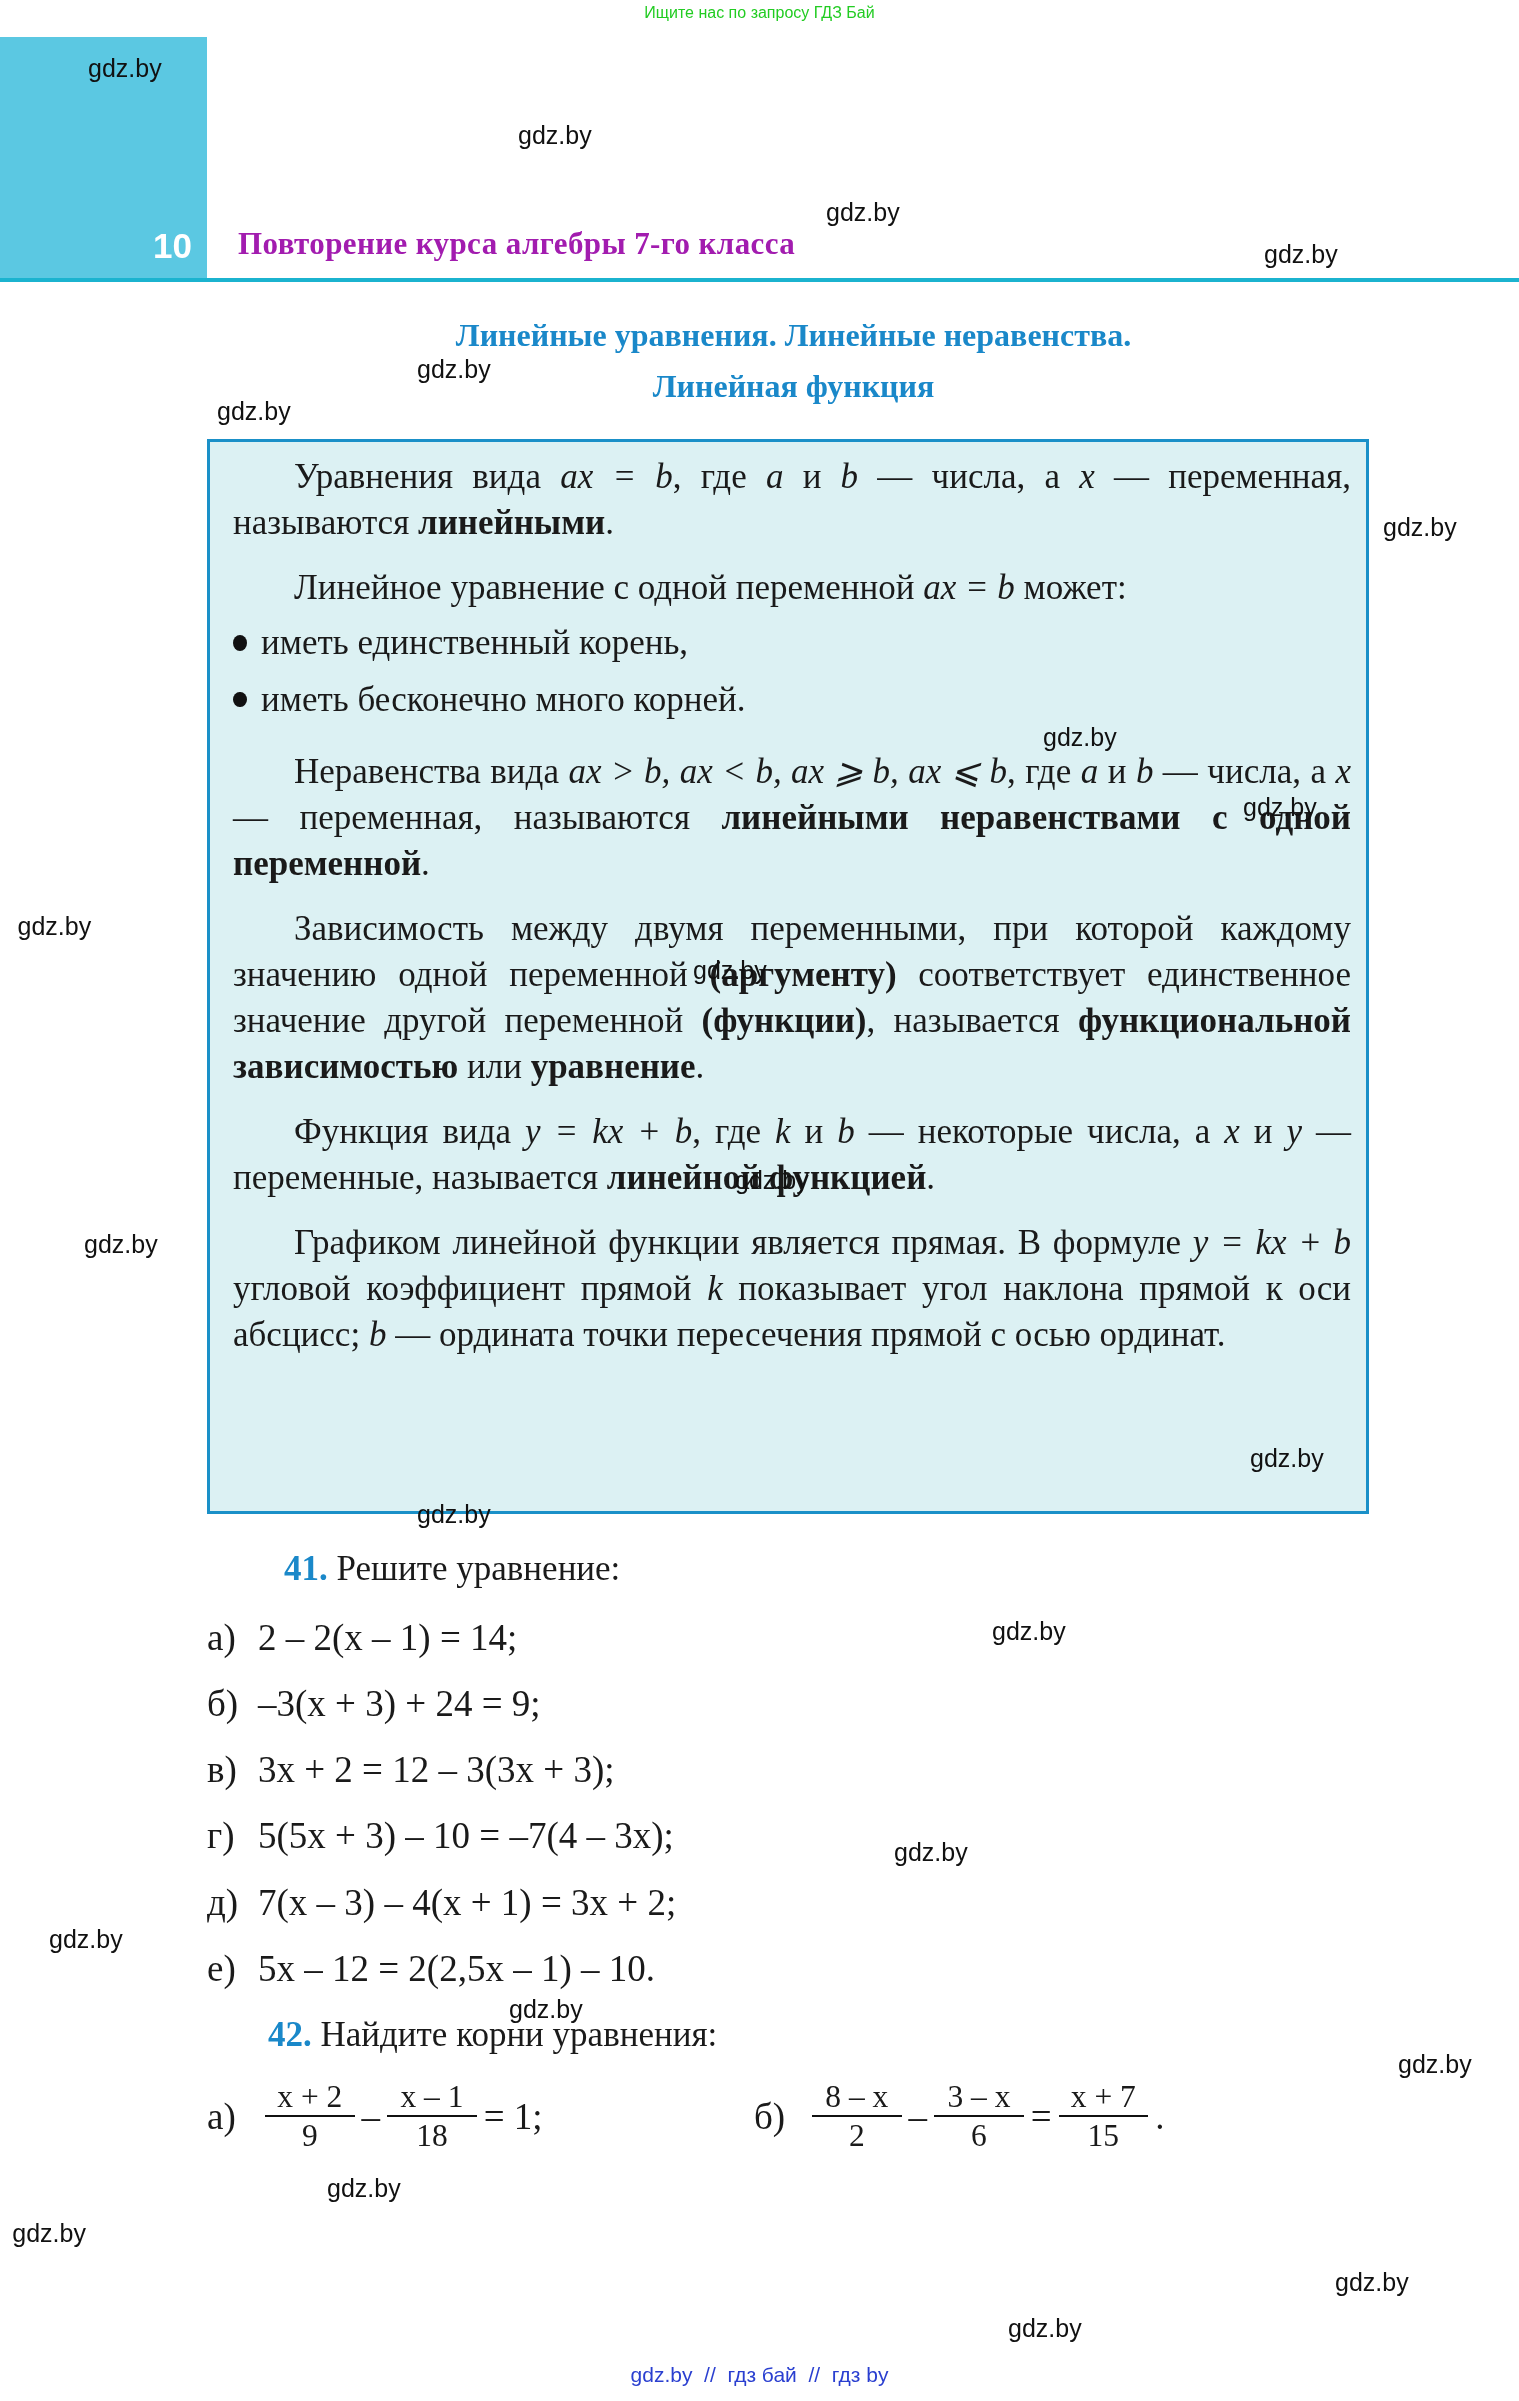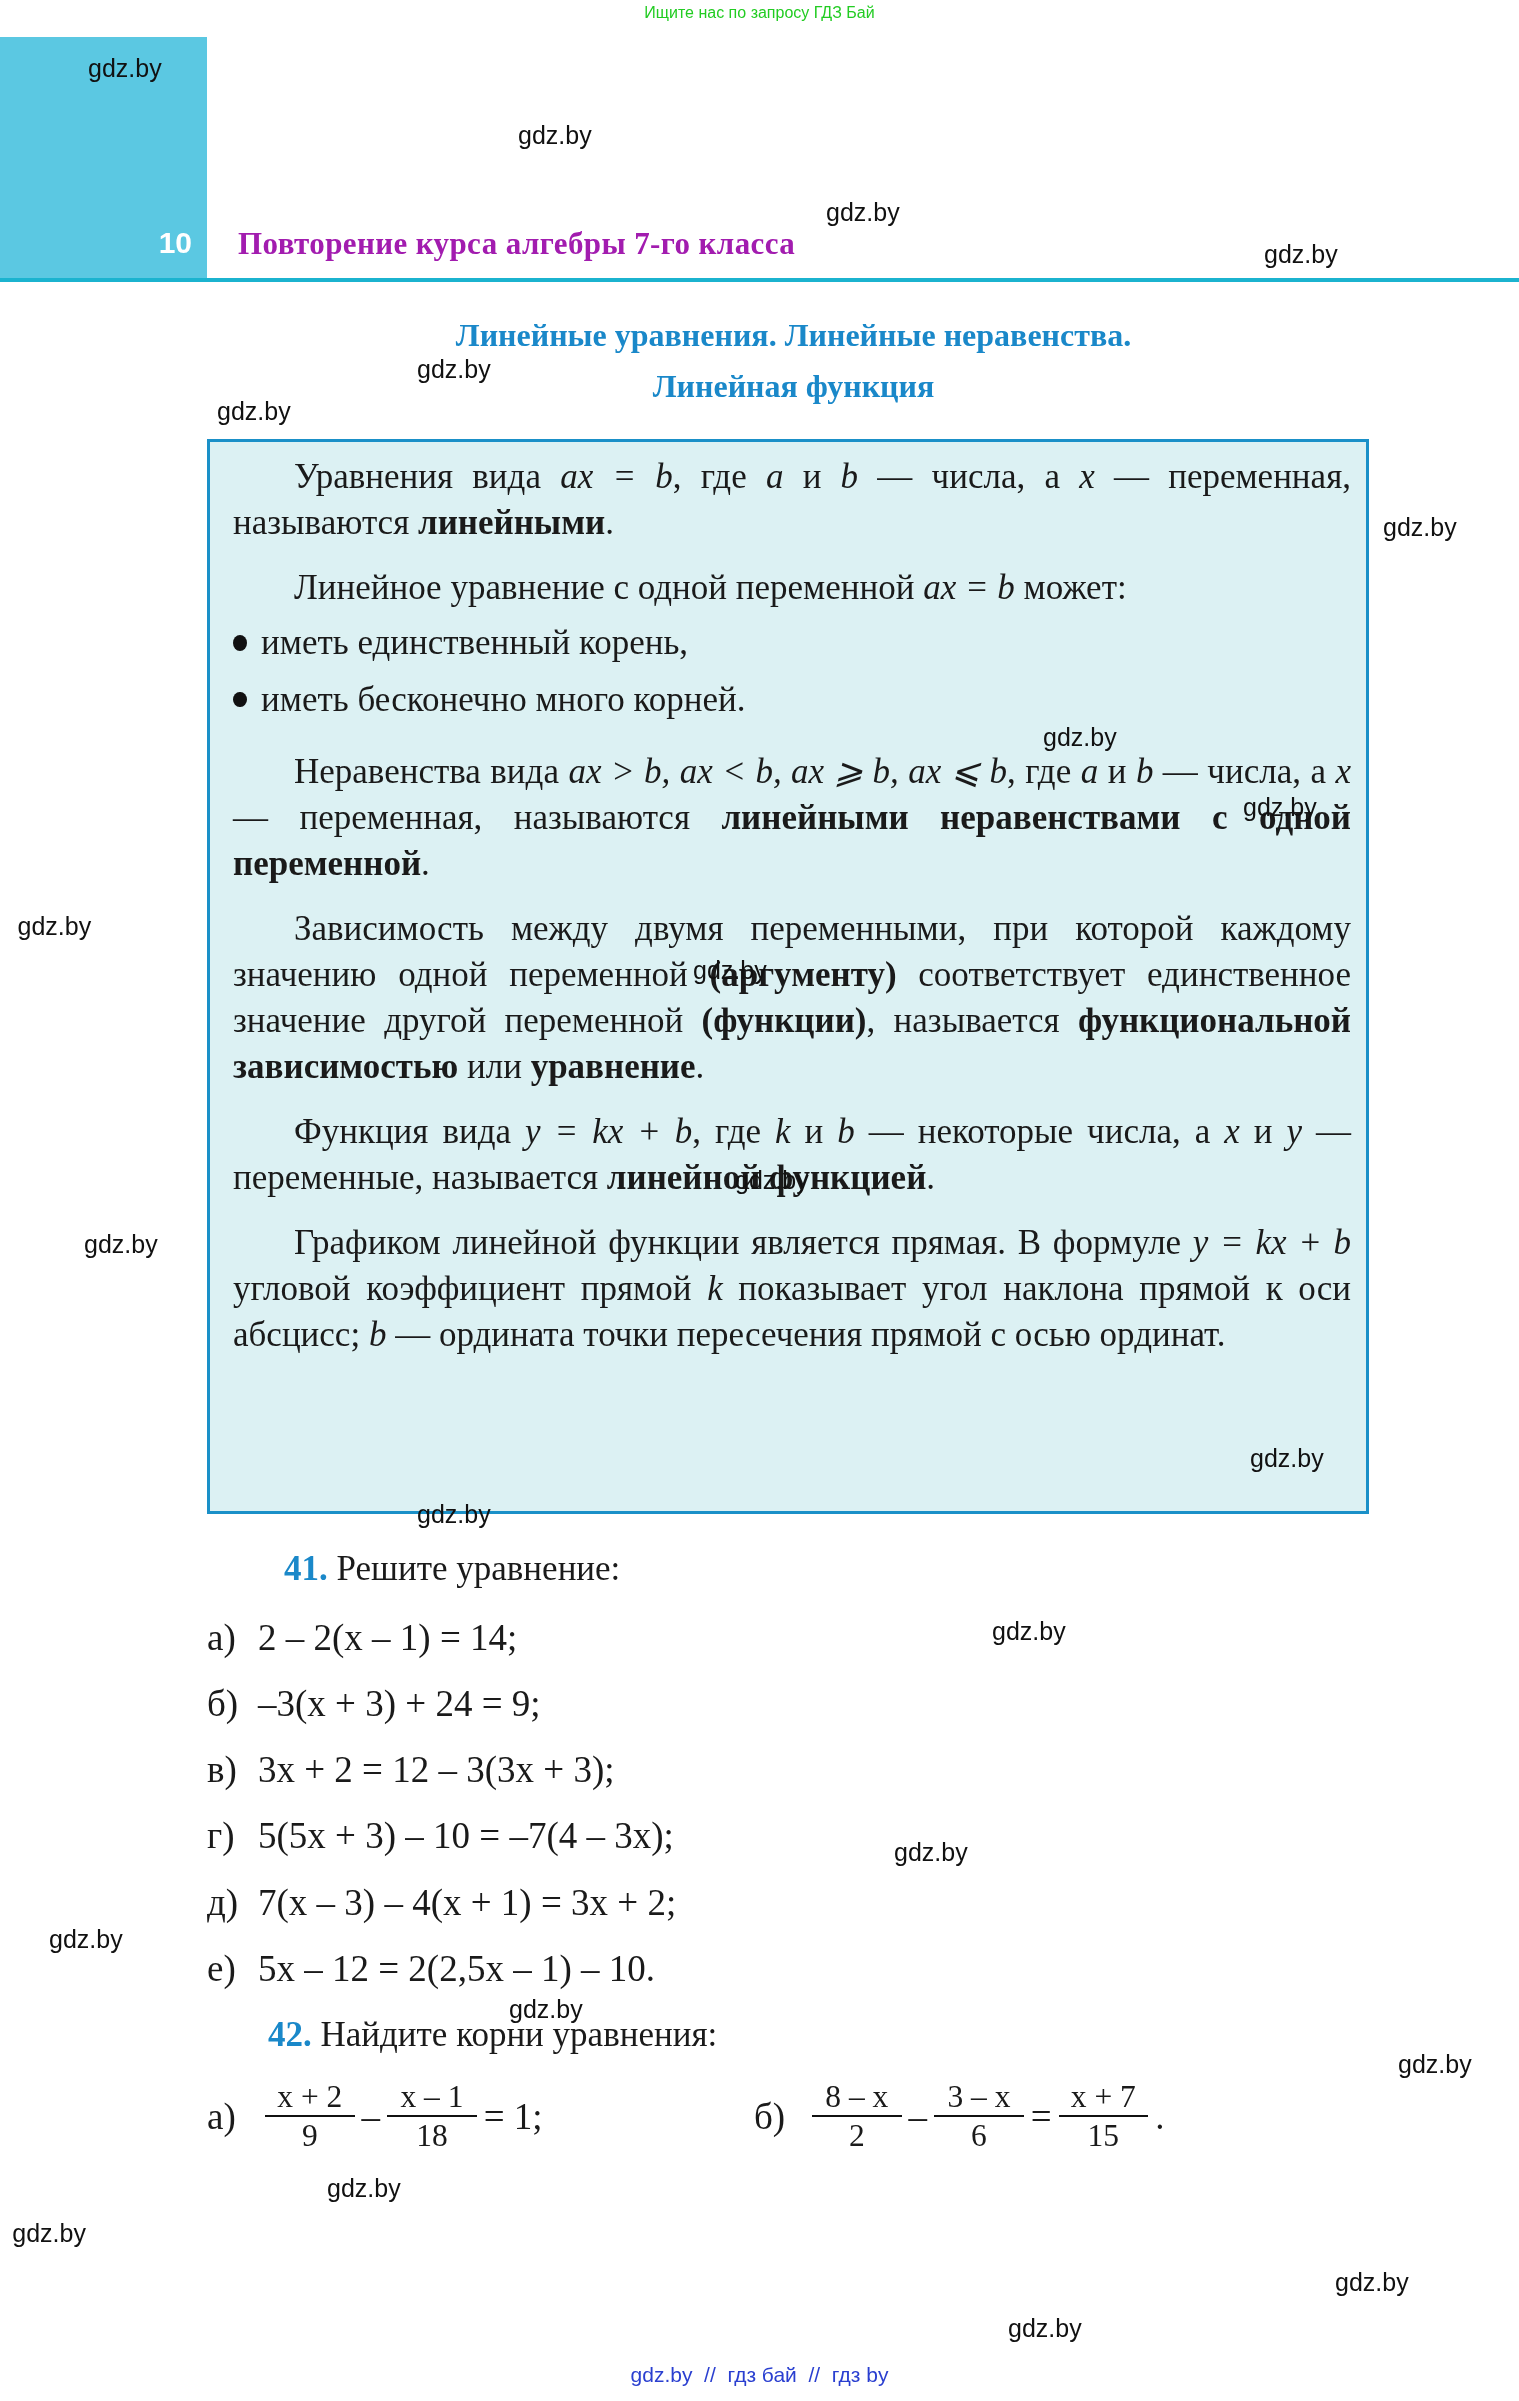--- a/index.html
+++ b/index.html
@@ -3,21 +3,21 @@
 <meta charset="utf-8">
 <style>
   html, body { margin:0; padding:0; background:#ffffff; }
   body { width:1519px; height:2401px; position:relative; overflow:hidden;
          font-family:"DejaVu Serif", "Liberation Serif", serif; color:#1a1a1a; }
   .abs { position:absolute; }
   .top-banner { top:3.5px; left:0; width:1519px; text-align:center; color:#22cc22;
                 font-family:"Liberation Sans", sans-serif; font-size:16px; }
   .sidebar { left:0; top:37px; width:207px; height:243px; background:#5bc8e2; }
   .page-num { left:131px; top:226px; width:61px; text-align:right; color:#ffffff;
-              font-family:"Liberation Sans", sans-serif; font-weight:bold; font-size:30px; }
+              font-family:"Liberation Sans", sans-serif; font-weight:bold; font-size:35px; }
   .header-title { left:238px; top:226px; font-family:"Liberation Serif", serif; font-weight:bold;
                   font-size:31px; color:#a21caf; letter-spacing:0.4px; }
   .rule { left:0; top:278px; width:1519px; height:4.4px; background:#1bb3cf; }
   .section-title { left:207px; width:1173px; text-align:center; color:#1a88c9;
                    font-family:"Liberation Serif", serif; font-weight:bold; font-size:32px; line-height:51px; }
   .box { left:207px; top:439px; width:1162px; height:1075px; background:#dcf1f3;
          border:3.5px solid #1a90c8; box-sizing:border-box; }
   .box-inner { position:absolute; left:23px; top:12.3px; width:1118px;
                font-family:"Liberation Serif", serif; font-size:35px; line-height:46px; text-align:justify; }
   .para { margin:0 0 19px 0; text-indent:61px; }

